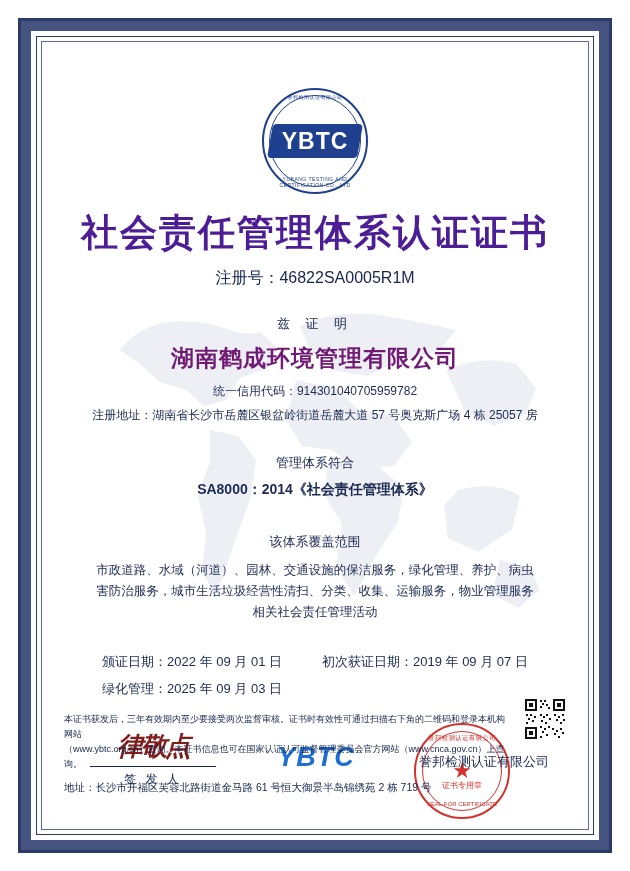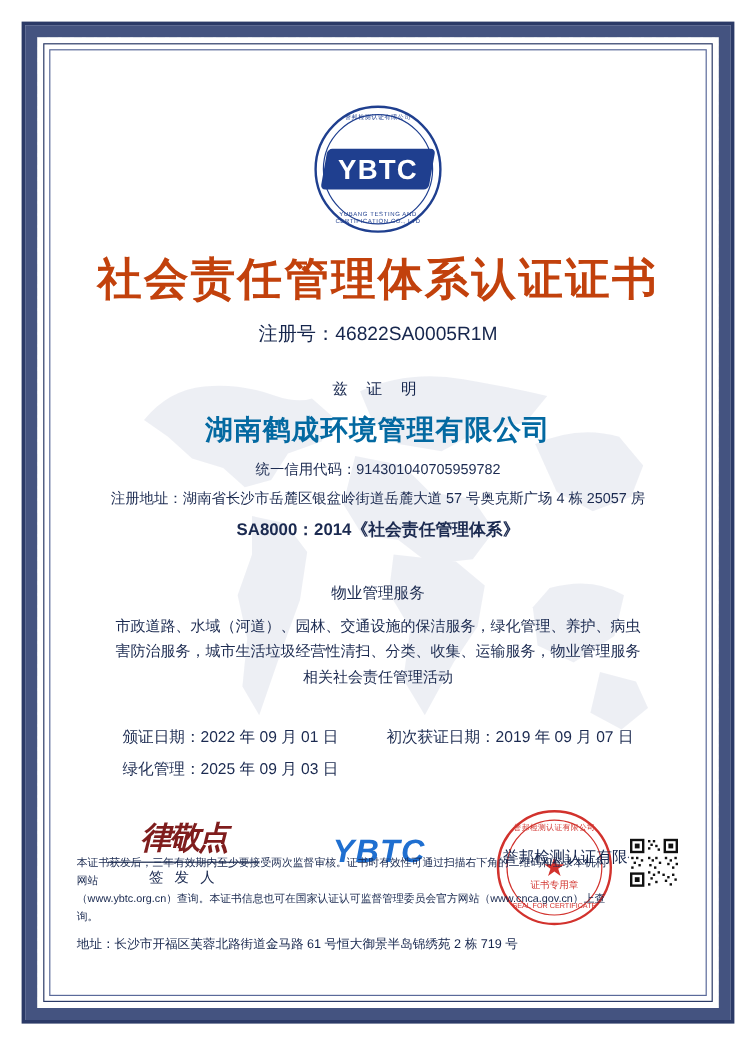--- a/index.html
+++ b/index.html
@@ -90,40 +90,40 @@
   }
   .logo .toptext{top:6px;}
   .logo .bottomtext{bottom:6px;}
 
   
   .cert-title{
     margin-top:14px;
     font-size:37px;
     font-weight:bold;
     letter-spacing:2px;
-    color:#c2410c;
+    color:#4c1d95;
     font-family:"DejaVu Sans","Liberation Sans",sans-serif;
   }
   .reg-no{
     margin-top:10px;
     font-size:16px;
     color:#16264d;
   }
   .hereby{
     margin-top:26px;
     font-size:13px;
     letter-spacing:6px;
     color:#16264d;
   }
   .company{
     margin-top:10px;
     font-size:23px;
     font-weight:bold;
     letter-spacing:1px;
-    color:#0369a1;
+    color:#701a75;
     font-family:"DejaVu Sans","Liberation Sans",sans-serif;
   }
   .credit-code{
     margin-top:9px;
     font-size:12px;
   }
   .address{
     margin-top:7px;
     font-size:12px;
   }
@@ -264,23 +264,24 @@
     </div>
 
     <div class="hereby">兹 证 明</div>
 
     <div class="company">湖南鹤成环境管理有限公司</div>
 
     <div class="credit-code">统一信用代码：914301040705959782</div>
 
     <div class="address">注册地址：湖南省长沙市岳麓区银盆岭街道岳麓大道 57 号奥克斯广场 4 栋 25057 房</div>
 
+    <div class="std-label">管理体系符合</div>
     <div class="std-value">SA8000：2014《社会责任管理体系》</div>
 
-    <div class="scope-label">物业管理服务</div>
+    <div class="scope-label">该体系覆盖范围</div>
     <div class="scope-text">
       <div>市政道路、水域（河道）、园林、交通设施的保洁服务，绿化管理、养护、病虫</div>
       <div>害防治服务，城市生活垃圾经营性清扫、分类、收集、运输服务，物业管理服务</div>
       <div>相关社会责任管理活动</div>
     </div>
 
     <div class="dates">
       <div class="col">
         <div class="row">
           <span>颁证日期：</span><span>2022 年 09 月 01 日</span>

